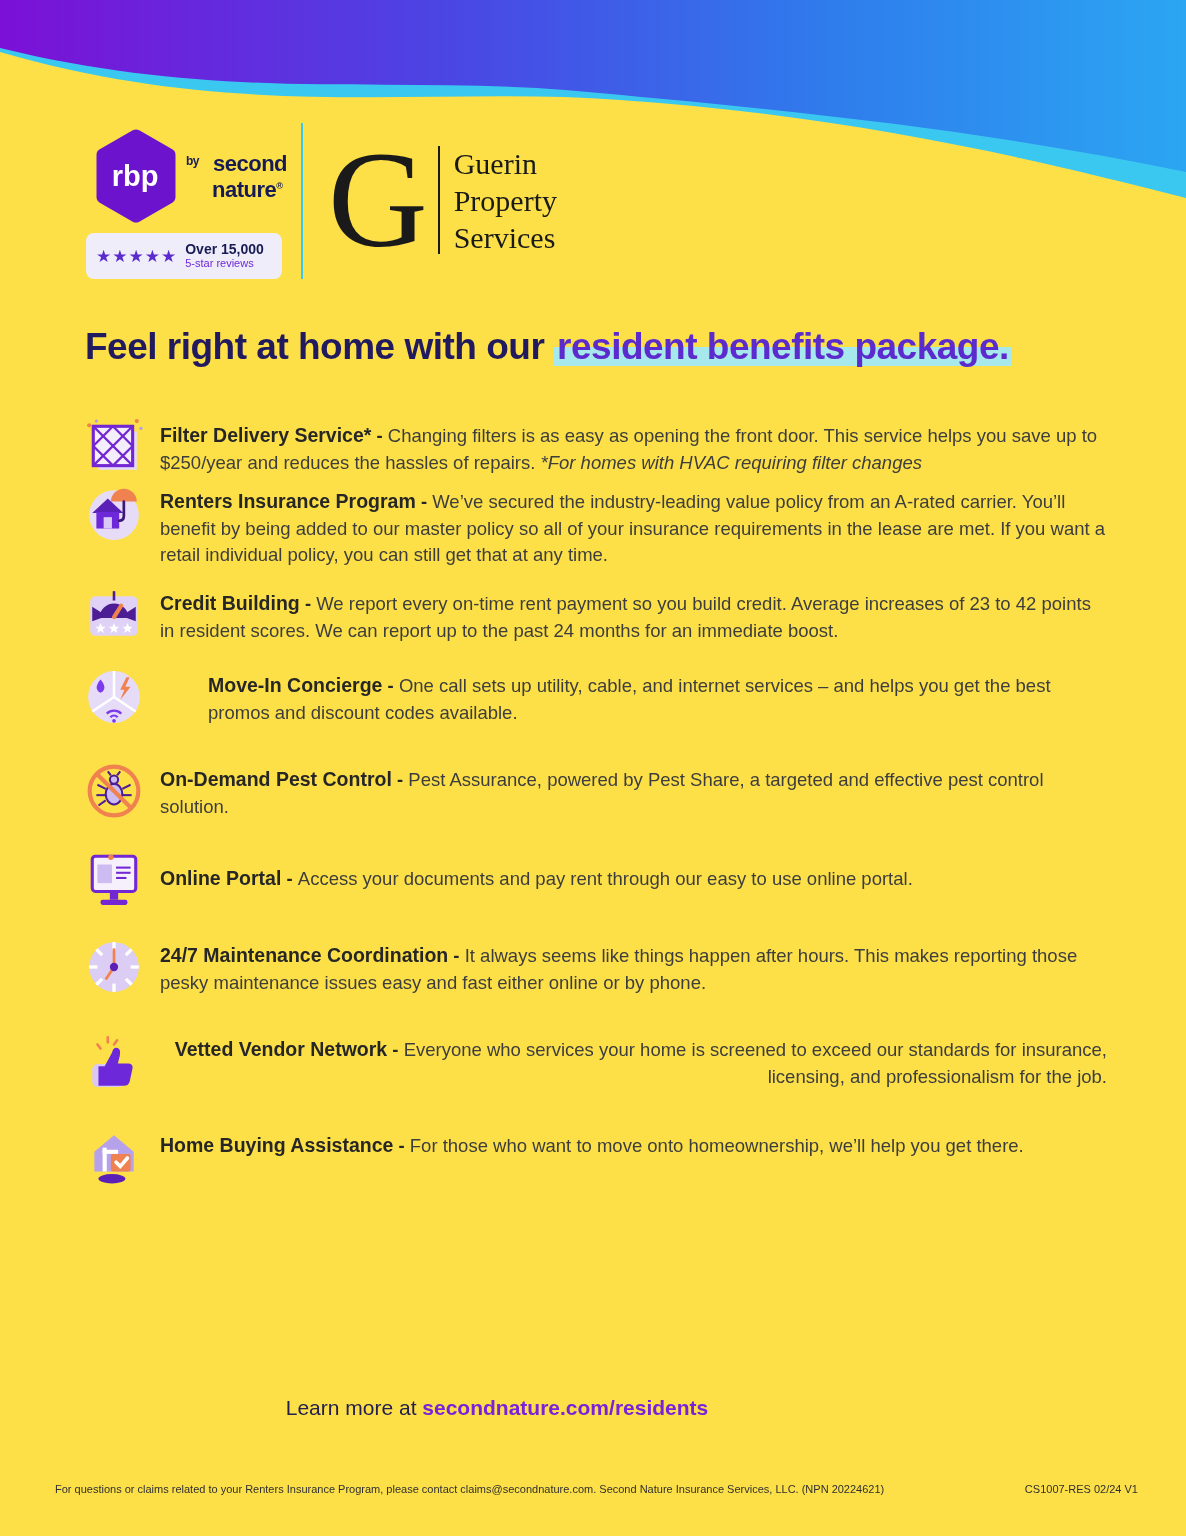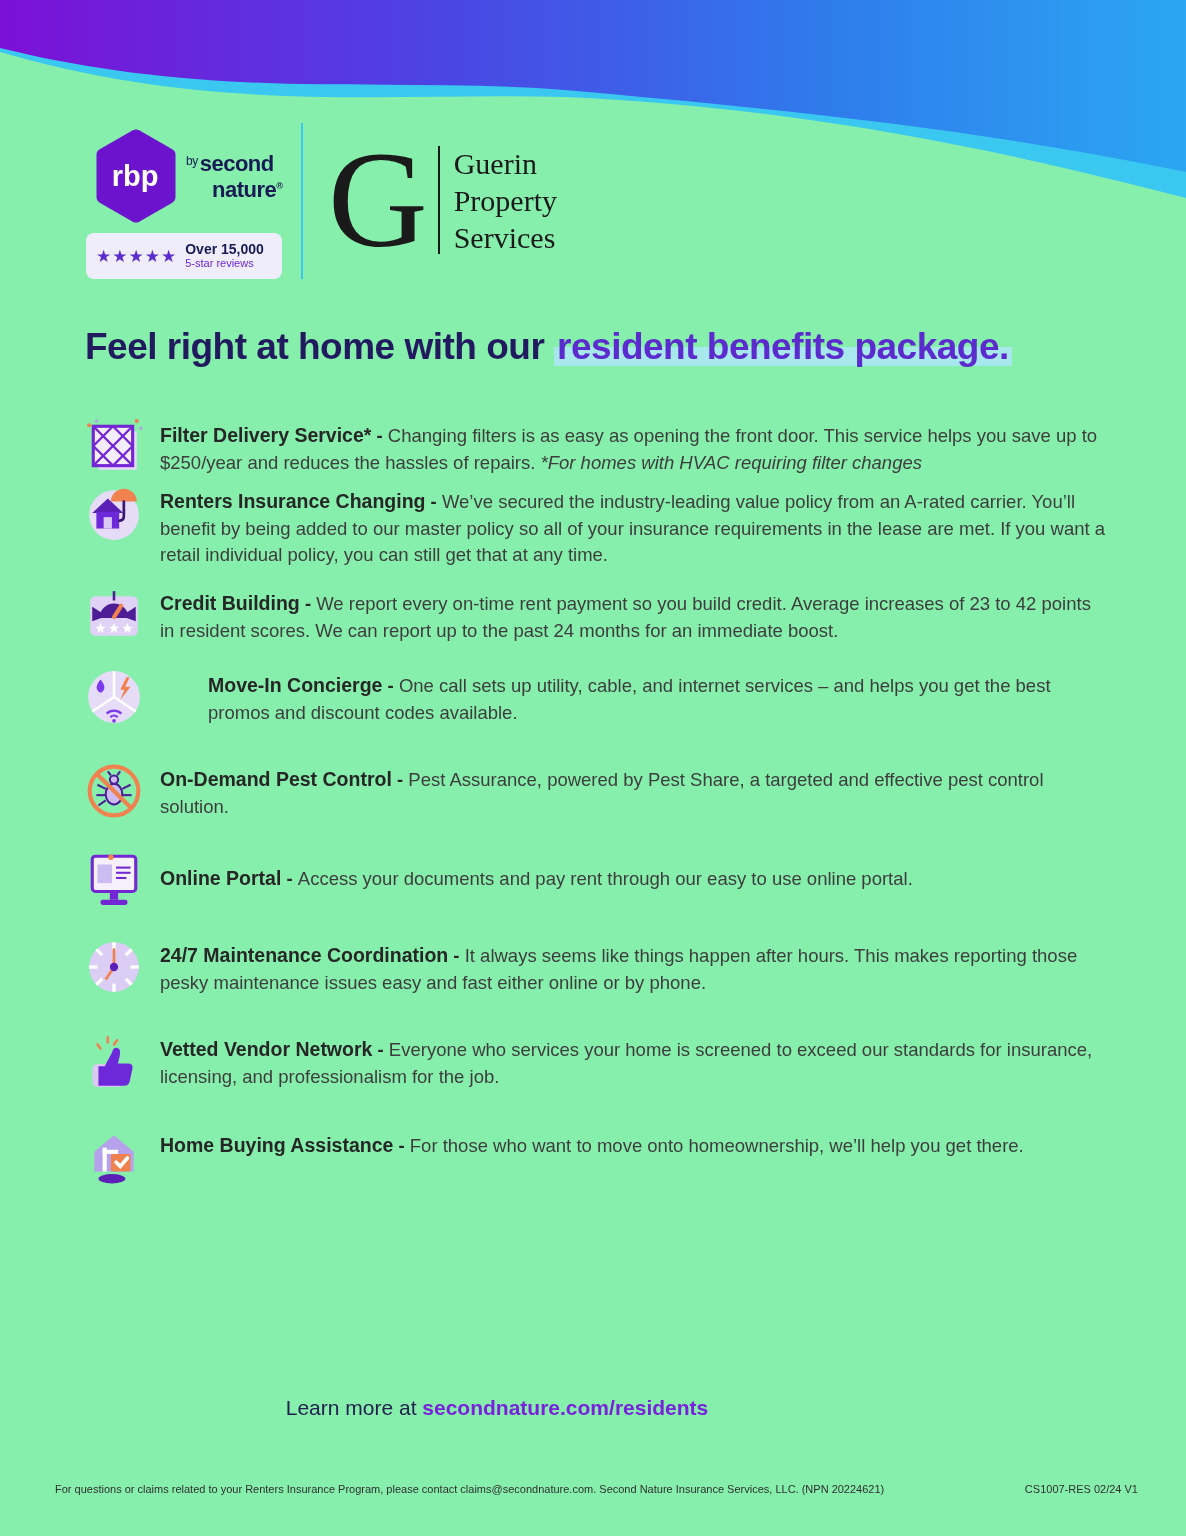--- a/index.html
+++ b/index.html
@@ -1,23 +1,23 @@
 <!DOCTYPE html>
 <html><head>
 <meta charset="utf-8">
 <style>
   html,body{margin:0;padding:0;background:#ffffff;}
-  .page{position:relative;width:1186px;height:1536px;background:#86efac;overflow:hidden;
+  .page{position:relative;width:1186px;height:1536px;background:#fde047;overflow:hidden;
         font-family:"Liberation Sans",sans-serif;color:#2a2a2a;}
   
   .wave-banner{position:absolute;top:0;left:0;width:1186px;height:205px;}
   
   .rbp-logo{position:absolute;left:86px;top:126px;width:100px;height:100px;}
   .brand{position:absolute;left:186px;top:150px;color:#171B54;font-weight:bold;line-height:22px;font-size:22px;letter-spacing:-0.5px;}
-  .brand .by{font-size:12px;font-weight:400;vertical-align:6px;margin-right:2px;}
+  .brand .by{font-size:12px;font-weight:700;vertical-align:6px;margin-right:14px;}
   .brand .reg{font-size:9px;vertical-align:8px;}
   .brand-l2{text-align:left;padding-left:26px;}
   .reviews{position:absolute;left:86px;top:233px;width:196px;height:46px;background:#EFEDFA;border-radius:8px;
            display:flex;align-items:center;gap:8px;padding:0 10px;box-sizing:border-box;}
   .stars{color:#5B2BCE;font-size:17px;letter-spacing:1px;white-space:nowrap;}
   .rev-txt{display:flex;flex-direction:column;line-height:14px;}
   .rev-l1{color:#171B54;font-weight:bold;font-size:14px;}
   .rev-l2{color:#6D28D9;font-size:11px;}
   .v-divider{position:absolute;left:301px;top:123px;width:2px;height:156px;background:#3BC8F0;}
   .guerin{position:absolute;left:328px;top:140px;display:flex;align-items:center;
@@ -130,21 +130,21 @@
     <div class="bicon">
       <svg viewBox="0 0 56 56">
         <circle cx="28" cy="30" r="24" fill="#E6DCF8"></circle>
         <polygon points="7,28 22,14 37,28" fill="#5B21B6"></polygon>
         <rect x="11" y="27" width="22" height="16" fill="#6D28D9"></rect>
         <rect x="18" y="32" width="8" height="11" fill="#D9C9F4"></rect>
         <path d="M25,17 A12.5,12.5 0 0 1 50,17 Z" fill="#F0824F"></path>
         <path d="M37.5,17 V31 q0,4.5 -4.5,4.5" fill="none" stroke="#3B1773" stroke-width="2.6" stroke-linecap="round"></path>
       </svg>
     </div>
-    <p class="btext"><span class="btitle">Renters Insurance Changing</span><span class="bsep"> - </span><span>We’ve secured the industry-leading value policy from an A-rated carrier. You’ll benefit by being added to our master policy so all of your insurance requirements in the lease are met. If you want a retail individual policy, you can still get that at any time.</span></p>
+    <p class="btext"><span class="btitle">Renters Insurance Program</span><span class="bsep"> - </span><span>We’ve secured the industry-leading value policy from an A-rated carrier. You’ll benefit by being added to our master policy so all of your insurance requirements in the lease are met. If you want a retail individual policy, you can still get that at any time.</span></p>
   </div>
 
   <div class="benefit" style="top:586px;">
     <div class="bicon">
       <svg viewBox="0 0 56 56">
         <rect x="5" y="10" width="46" height="38" rx="5" fill="#DFD2F6"></rect>
         <polygon points="7,20 21,29 7,34" fill="#4C1D95"></polygon>
         <polygon points="49,20 35,29 49,34" fill="#4C1D95"></polygon>
         <line x1="28" y1="5" x2="28" y2="14" stroke="#4C1D95" stroke-width="2.5"></line>
         <path d="M14,31 A14,14 0 0 1 42,31 Z" fill="#4C1D95"></path>
@@ -235,21 +235,21 @@
             <line x1="45" y1="45" x2="39.4" y2="39.4"></line>
         </g>
         <line x1="28" y1="28" x2="28" y2="10" stroke="#F0824F" stroke-width="2.6"></line>
         <line x1="28" y1="28" x2="20" y2="40" stroke="#F0824F" stroke-width="2.6"></line>
         <circle cx="28" cy="28" r="4" fill="#5B21B6"></circle>
       </svg>
     </div>
     <p class="btext"><span class="btitle">24/7 Maintenance Coordination</span><span class="bsep"> - </span><span>It always seems like things happen after hours. This makes reporting those pesky maintenance issues easy and fast either online or by phone.</span></p>
   </div>
 
-  <div class="benefit" style="top:1032px;">
+  <div class="benefit" style="top:1032px;text-align:right;">
     <div class="bicon">
       <svg viewBox="0 0 56 56">
         <rect x="7" y="31" width="30" height="22" rx="5" fill="#D9C9F4"></rect>
         <path d="M13,52 V33 h6 l7,-13 q1.5,-6 5.5,-4.5 q3.5,1.5 2,8 l-1.8,7 h10.5 q4.5,0.5 3.6,5 l-2.6,12 q-1,4.5 -5.6,4.5 z" fill="#6D28D9"></path>
         <g stroke="#F0824F" stroke-width="2.5" stroke-linecap="round">
           <line x1="12" y1="12" x2="15" y2="16"></line>
             <line x1="22" y1="5" x2="22" y2="10"></line>
             <line x1="31" y1="8" x2="28" y2="12"></line>
         </g>
       </svg>

